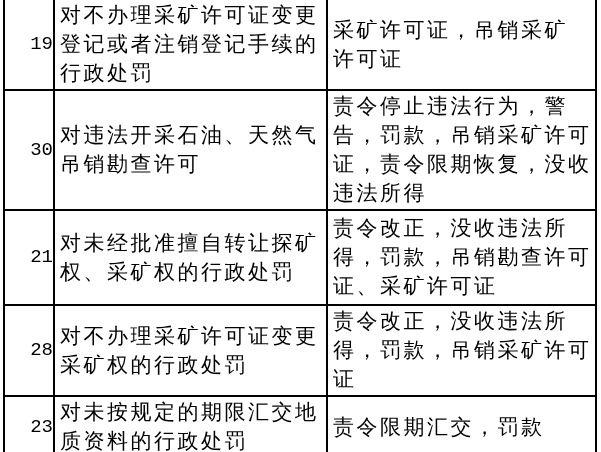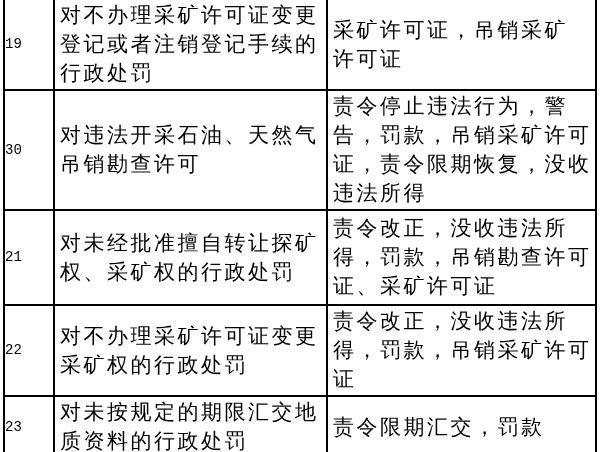--- a/index.html
+++ b/index.html
@@ -22,23 +22,23 @@
   col.c-no   { width: 50px; }
   col.c-item { width: 273px; }
   col.c-pen  { width: 269px; }
   td {
     border: 2px solid var(--border, #000000);
     vertical-align: middle;
     overflow: hidden;
   }
   tr.first td  { border-top: none; }
   td.num {
-    text-align: left;
+    text-align: right;
     font-family: "Liberation Mono", "DejaVu Sans Mono", monospace;
-    font-size: 14px;
+    font-size: 19px;
     line-height: 13px;
   }
   td.item, td.pen {
     font-size: 21px;
     line-height: 29px;
     letter-spacing: 2.5px;
     white-space: pre-line;
     padding: 1px 1px 1px 5px;
   }
 </style>
@@ -71,21 +71,21 @@
     </tr>
     <tr style="height:95px">
       <td class="num">21</td>
       <td class="item">对未经批准擅自转让探矿
 权、采矿权的行政处罚</td>
       <td class="pen">责令改正，没收违法所
 得，罚款，吊销勘查许可
 证、采矿许可证</td>
     </tr>
     <tr style="height:88px">
-      <td class="num">22</td>
+      <td class="num">28</td>
       <td class="item">对不办理采矿许可证变更
 采矿权的行政处罚</td>
       <td class="pen">责令改正，没收违法所
 得，罚款，吊销采矿许可
 证</td>
     </tr>
     <tr style="height:57px">
       <td class="num">23</td>
       <td class="item">对未按规定的期限汇交地
 质资料的行政处罚</td>

